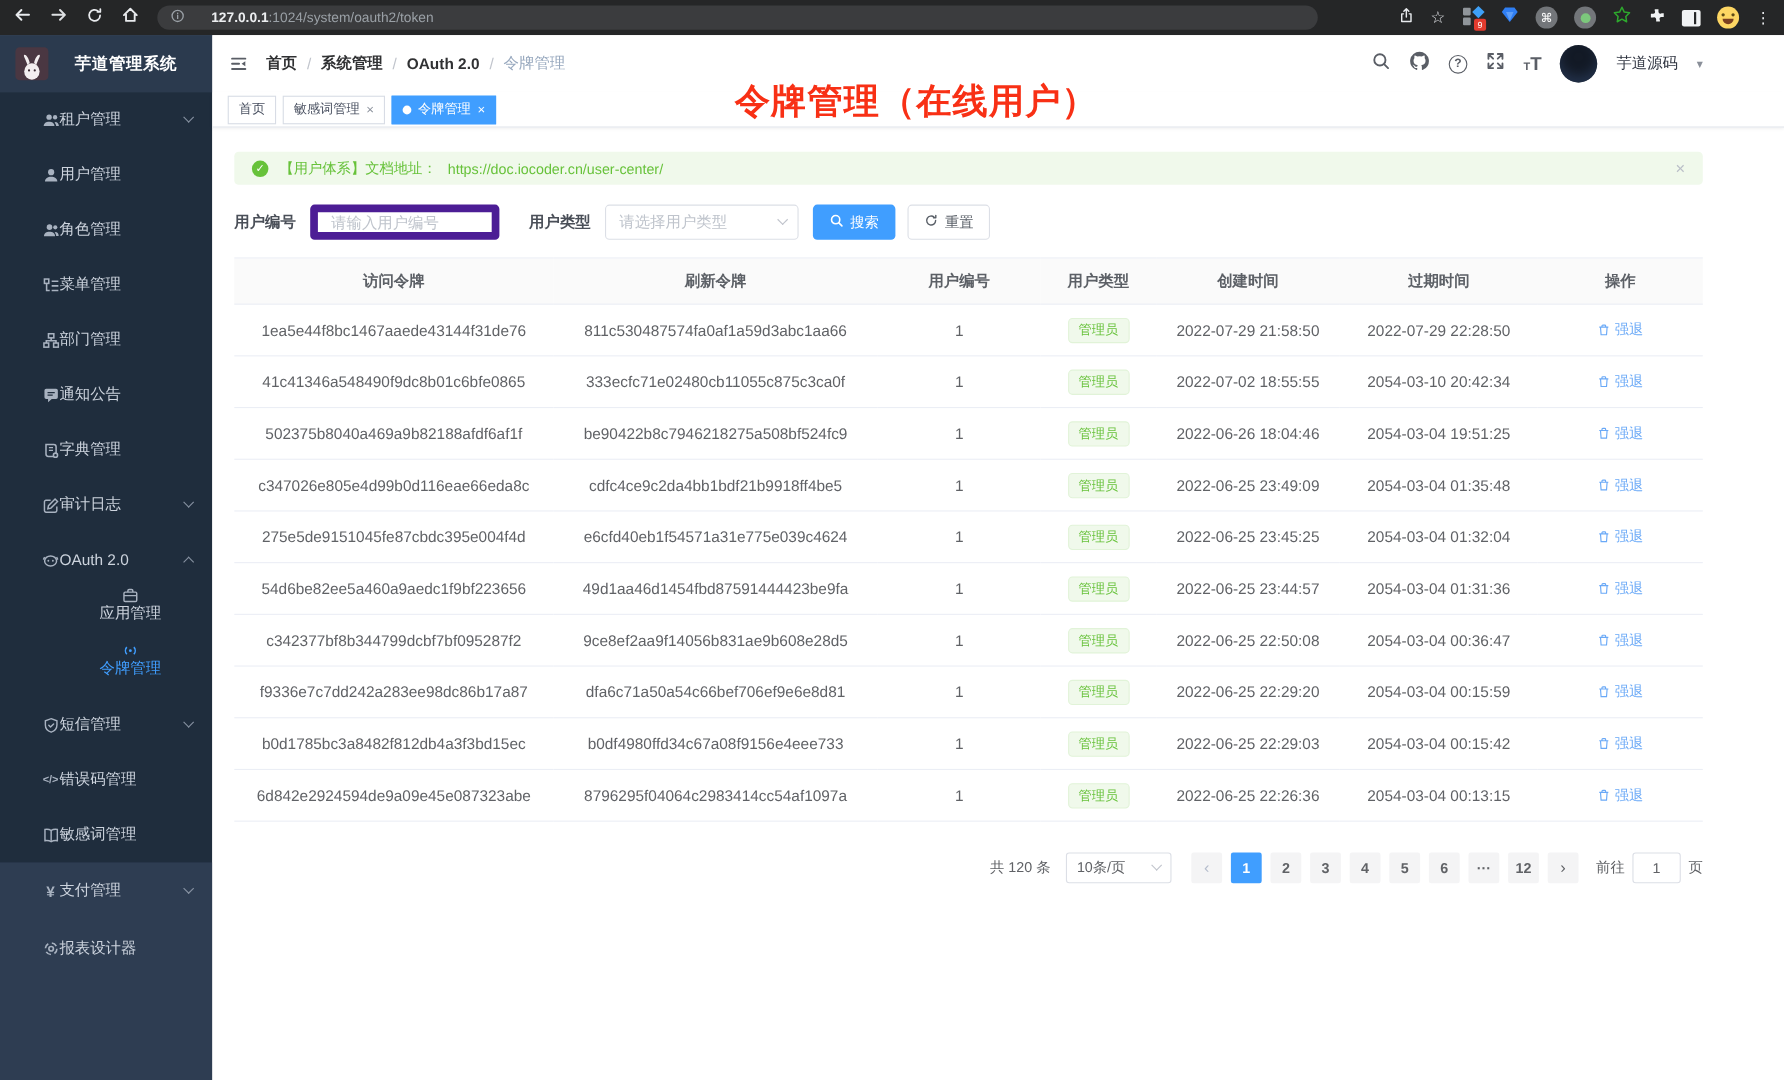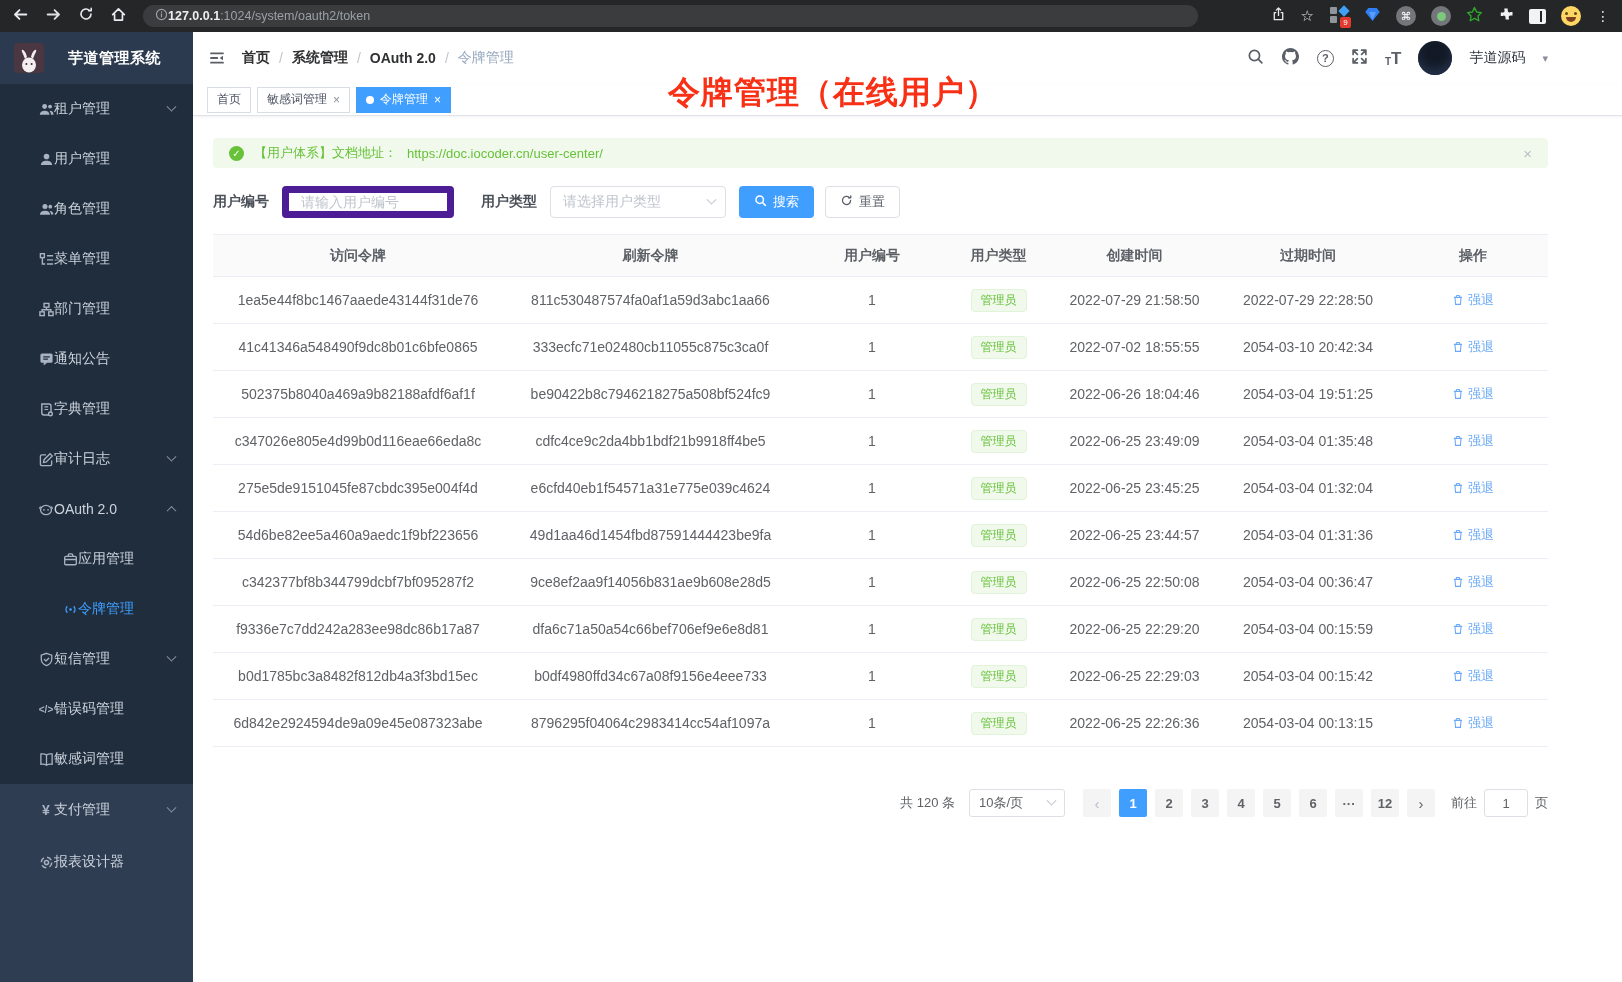--- a/index.html
+++ b/index.html
@@ -5,21 +5,21 @@
   * { box-sizing: border-box; margin: 0; padding: 0; }
   html,body { width:1622px; height:982px; overflow:hidden; background:#fff;
     font-family:"Liberation Sans","DejaVu Sans",sans-serif; }
   [data-interactable="true"] { cursor:pointer; }
 
   
   .browser-bar { height:32px; background:#252627; display:flex; align-items:center; padding:0 12px; }
   .b-nav { display:flex; align-items:center; gap:16px; color:#e8eaed; }
   .b-nav .dim { opacity:.95; }
   .url-pill { margin-left:16px; width:1055px; height:22px; background:#3b3c3e; border-radius:11px;
-    display:flex; align-items:center; padding:0 12px; gap:0; font-size:12.5px; color:#9aa0a6; }
+    display:flex; align-items:center; padding:0 12px; gap:24px; font-size:12.5px; color:#9aa0a6; }
   .url-host { color:#eceef0; font-weight:700; }
   .b-tools { margin-left:auto; display:flex; align-items:center; gap:15px; color:#e8eaed; }
   .b-star { font-size:15px; color:#dfe1e5; }
   .ext-grid { position:relative; width:20px; height:20px; }
   .ext-grid .sq1,.ext-grid .sq2 { position:absolute; left:1px; width:7px; height:7px; background:#90959a; border-radius:1px; }
   .ext-grid .sq1 { top:1px; } .ext-grid .sq2 { top:10px; }
   .ext-grid .dia { position:absolute; right:1px; top:1px; width:8px; height:8px; background:#3ea0f7; transform:rotate(45deg); }
   .ext-badge { position:absolute; right:-2px; bottom:-2px; min-width:11px; height:11px; background:#e23b2e; color:#fff;
     font-size:8px; line-height:11px; text-align:center; border-radius:2px; padding:0 1px; }
   .circle-ico { width:20px; height:20px; border-radius:50%; background:#73767a; color:#fff;
@@ -39,21 +39,21 @@
 
   
   .sidebar { width:193px; flex-shrink:0; background:#1f2d3d; display:flex; flex-direction:column; }
   .logo-bar { height:52px; background:#2b3a4e; display:flex; align-items:center; padding-left:14px; gap:24px; flex-shrink:0; }
   .logo-img { width:30px; height:30px; border-radius:4px; background:#4a3742; display:flex; align-items:flex-end; justify-content:center; overflow:hidden; }
   .logo-title { color:#fff; font-size:15px; font-weight:700; letter-spacing:.5px; }
   .menu { flex-shrink:0; }
   .menu-item { height:50px; display:flex; align-items:center; padding:0 18px 0 38px; 
     color:#ccd3dd; font-size:14px; }
   .menu-item .mi-icon { width:16px; display:flex; justify-content:center; color:#a8b2c0; flex-shrink:0; }
-  .menu-item.sub { padding-left:62px; }
+  .menu-item.sub { padding-left:62px;flex-direction:column; }
   .menu-item.active, .menu-item.active .mi-icon { color:#409eff; }
   .chev { margin-left:auto; width:7px; height:7px; border-right:1.5px solid #8792a2; border-bottom:1.5px solid #8792a2; }
   .chev.down { transform:rotate(45deg) translate(-2px,-2px); }
   .chev.up { transform:rotate(-135deg) translate(-1px,-1px); }
   .sidebar-bottom { flex:1; background:#2e3d52; }
   .sidebar-bottom .menu-item { height:52px; }
 
   
   .main { flex:1; min-width:0; display:flex; flex-direction:column; position:relative; background:#fff; }
 
@@ -108,21 +108,21 @@
     padding:0 14px; font-size:13px; display:flex; align-items:center; gap:6px; margin-left:11px; font-family:inherit; }
 
   table.grid { width:1335px; border-collapse:collapse; font-size:14px; color:#606266; table-layout:fixed; }
   .grid th { height:42px; background:#fafafa; font-weight:600; color:#5c6066;
     border-top:1px solid #ebeef5; border-bottom:1px solid #ebeef5; text-align:center; }
   .grid td { height:47px; border-bottom:1px solid #ebeef5; text-align:center; overflow:hidden; white-space:nowrap; }
   .badge-admin { display:inline-block; padding:2px 9px; font-size:12px; color:#67c23a; background:#f0f9eb;
     border:1px solid #e1f3d8; border-radius:4px; line-height:17px; }
   .action-link { color:#6aa9f7; font-size:13px; display:inline-flex; align-items:center; gap:4px; }
 
-  .pagination { width:1335px; display:flex; align-items:center; justify-content:flex-end; margin-top:42px;
+  .pagination { width:1335px; display:flex; align-items:center; justify-content:flex-end; margin-top:28px;
     font-size:13px; color:#606266; }
   .pg-total { margin-right:14px; }
   .pg-size { width:96px; height:28px; border:1px solid #dcdfe6; border-radius:3px; background:#fff;
     display:flex; align-items:center; justify-content:space-between; padding:0 9px; color:#606266; margin-right:14px; }
   .pg-btn { min-width:28px; height:28px; background:#f4f4f5; border:none; border-radius:2px; margin:0 4px;
     display:inline-flex; align-items:center; justify-content:center; font-size:13px; font-weight:600;
     color:#606266; font-family:inherit; }
   .pg-btn.active { background:#409eff; color:#fff; }
   .pg-btn.arrow { font-weight:400; font-size:15px; }
   .pg-btn.prev { color:#b4bccc; }

